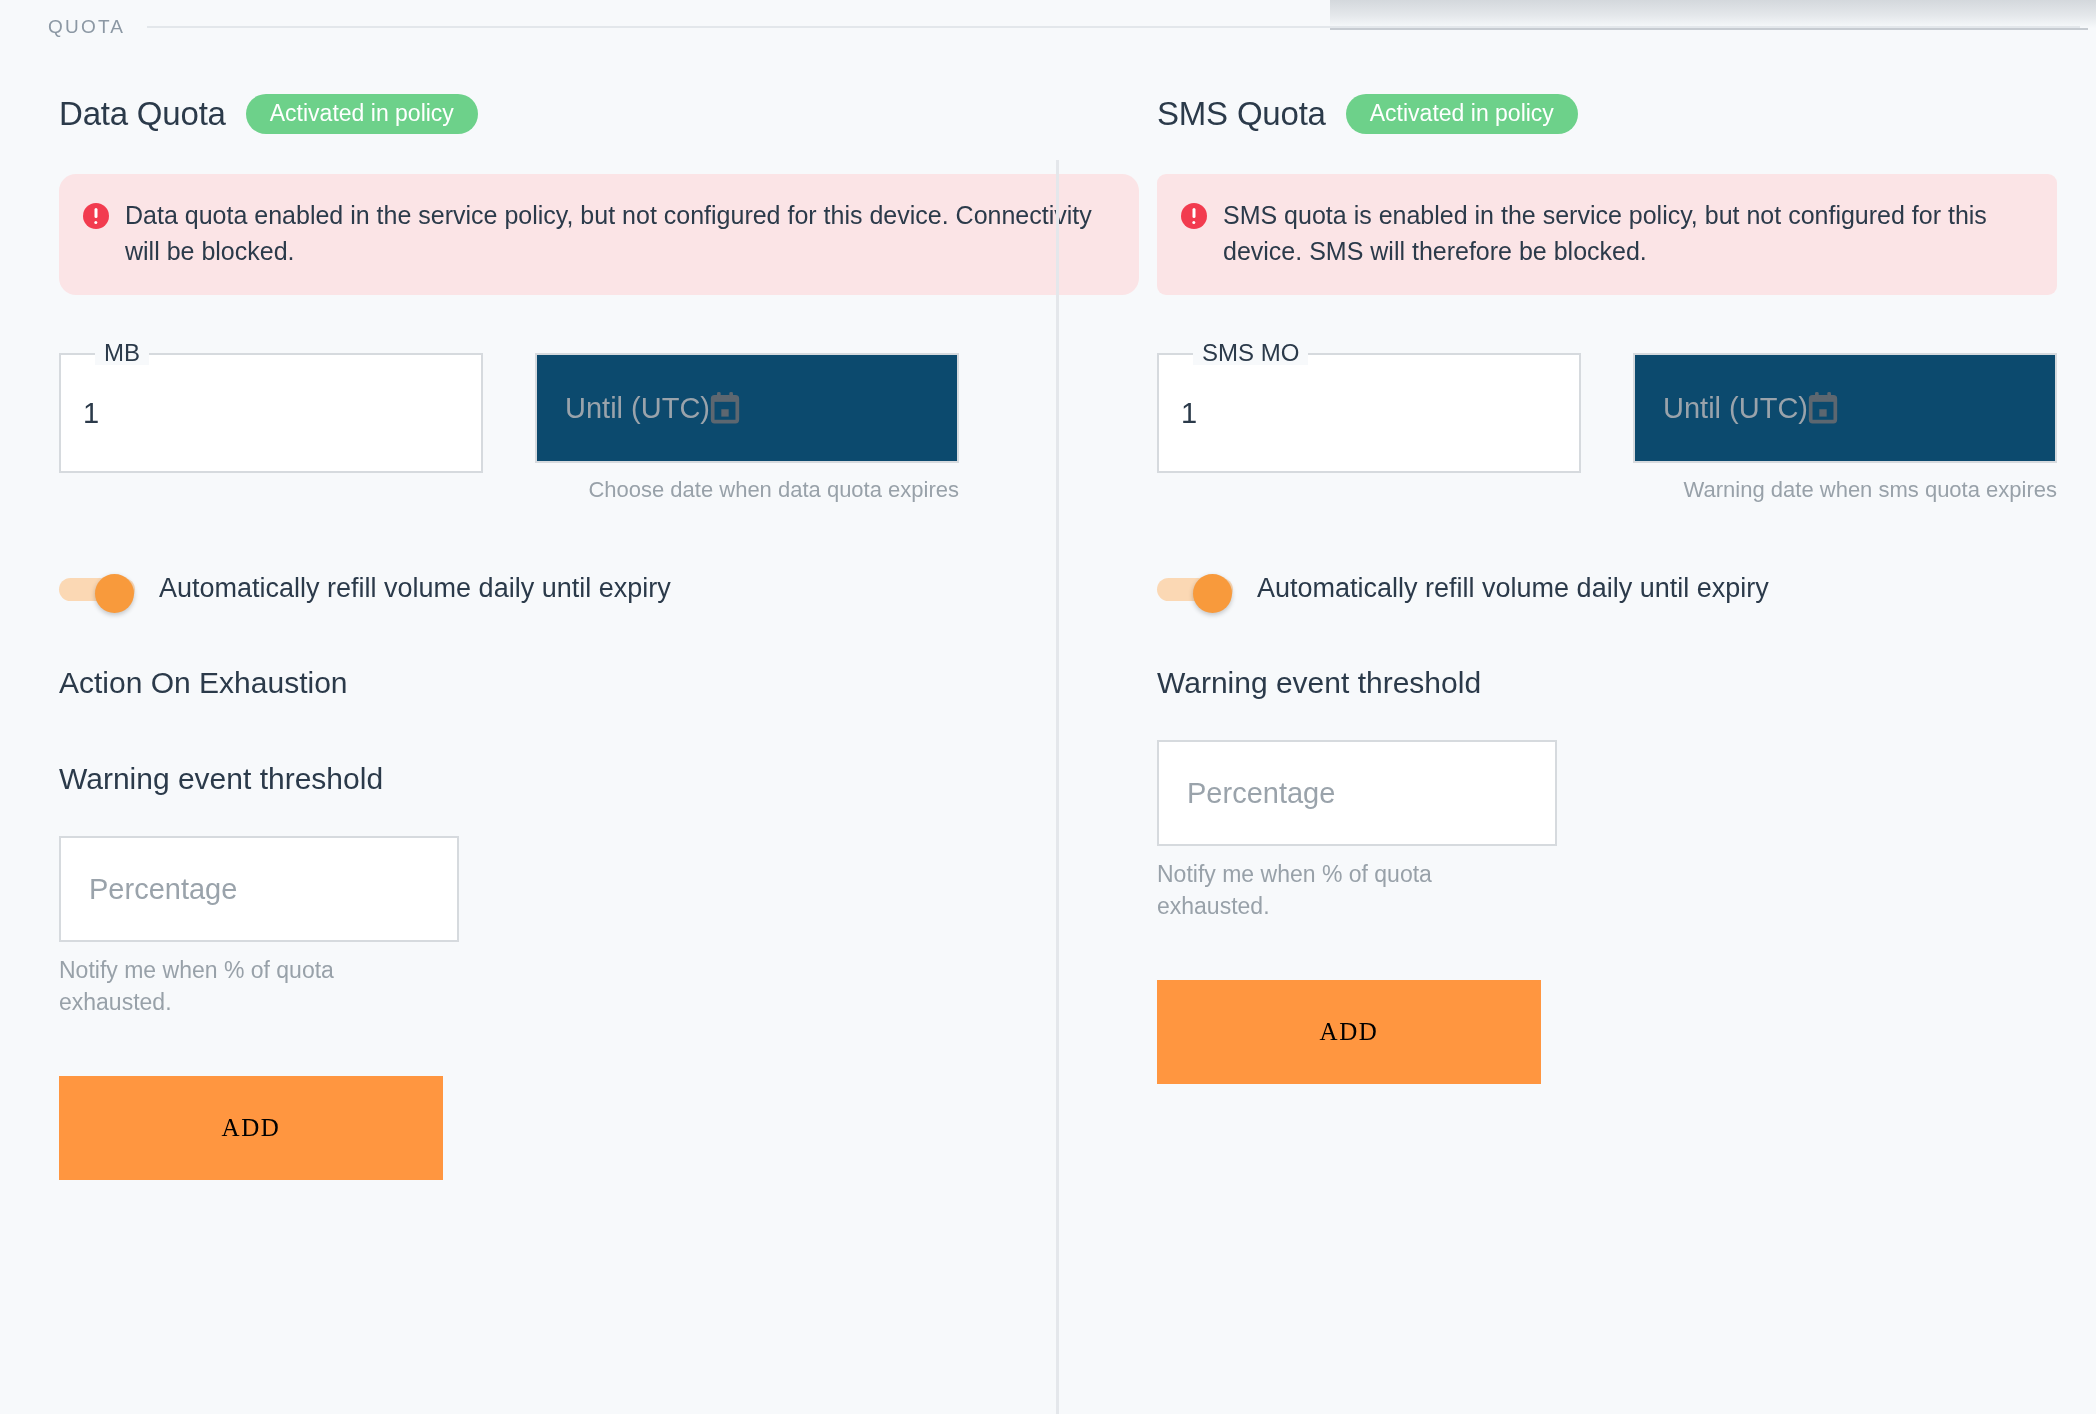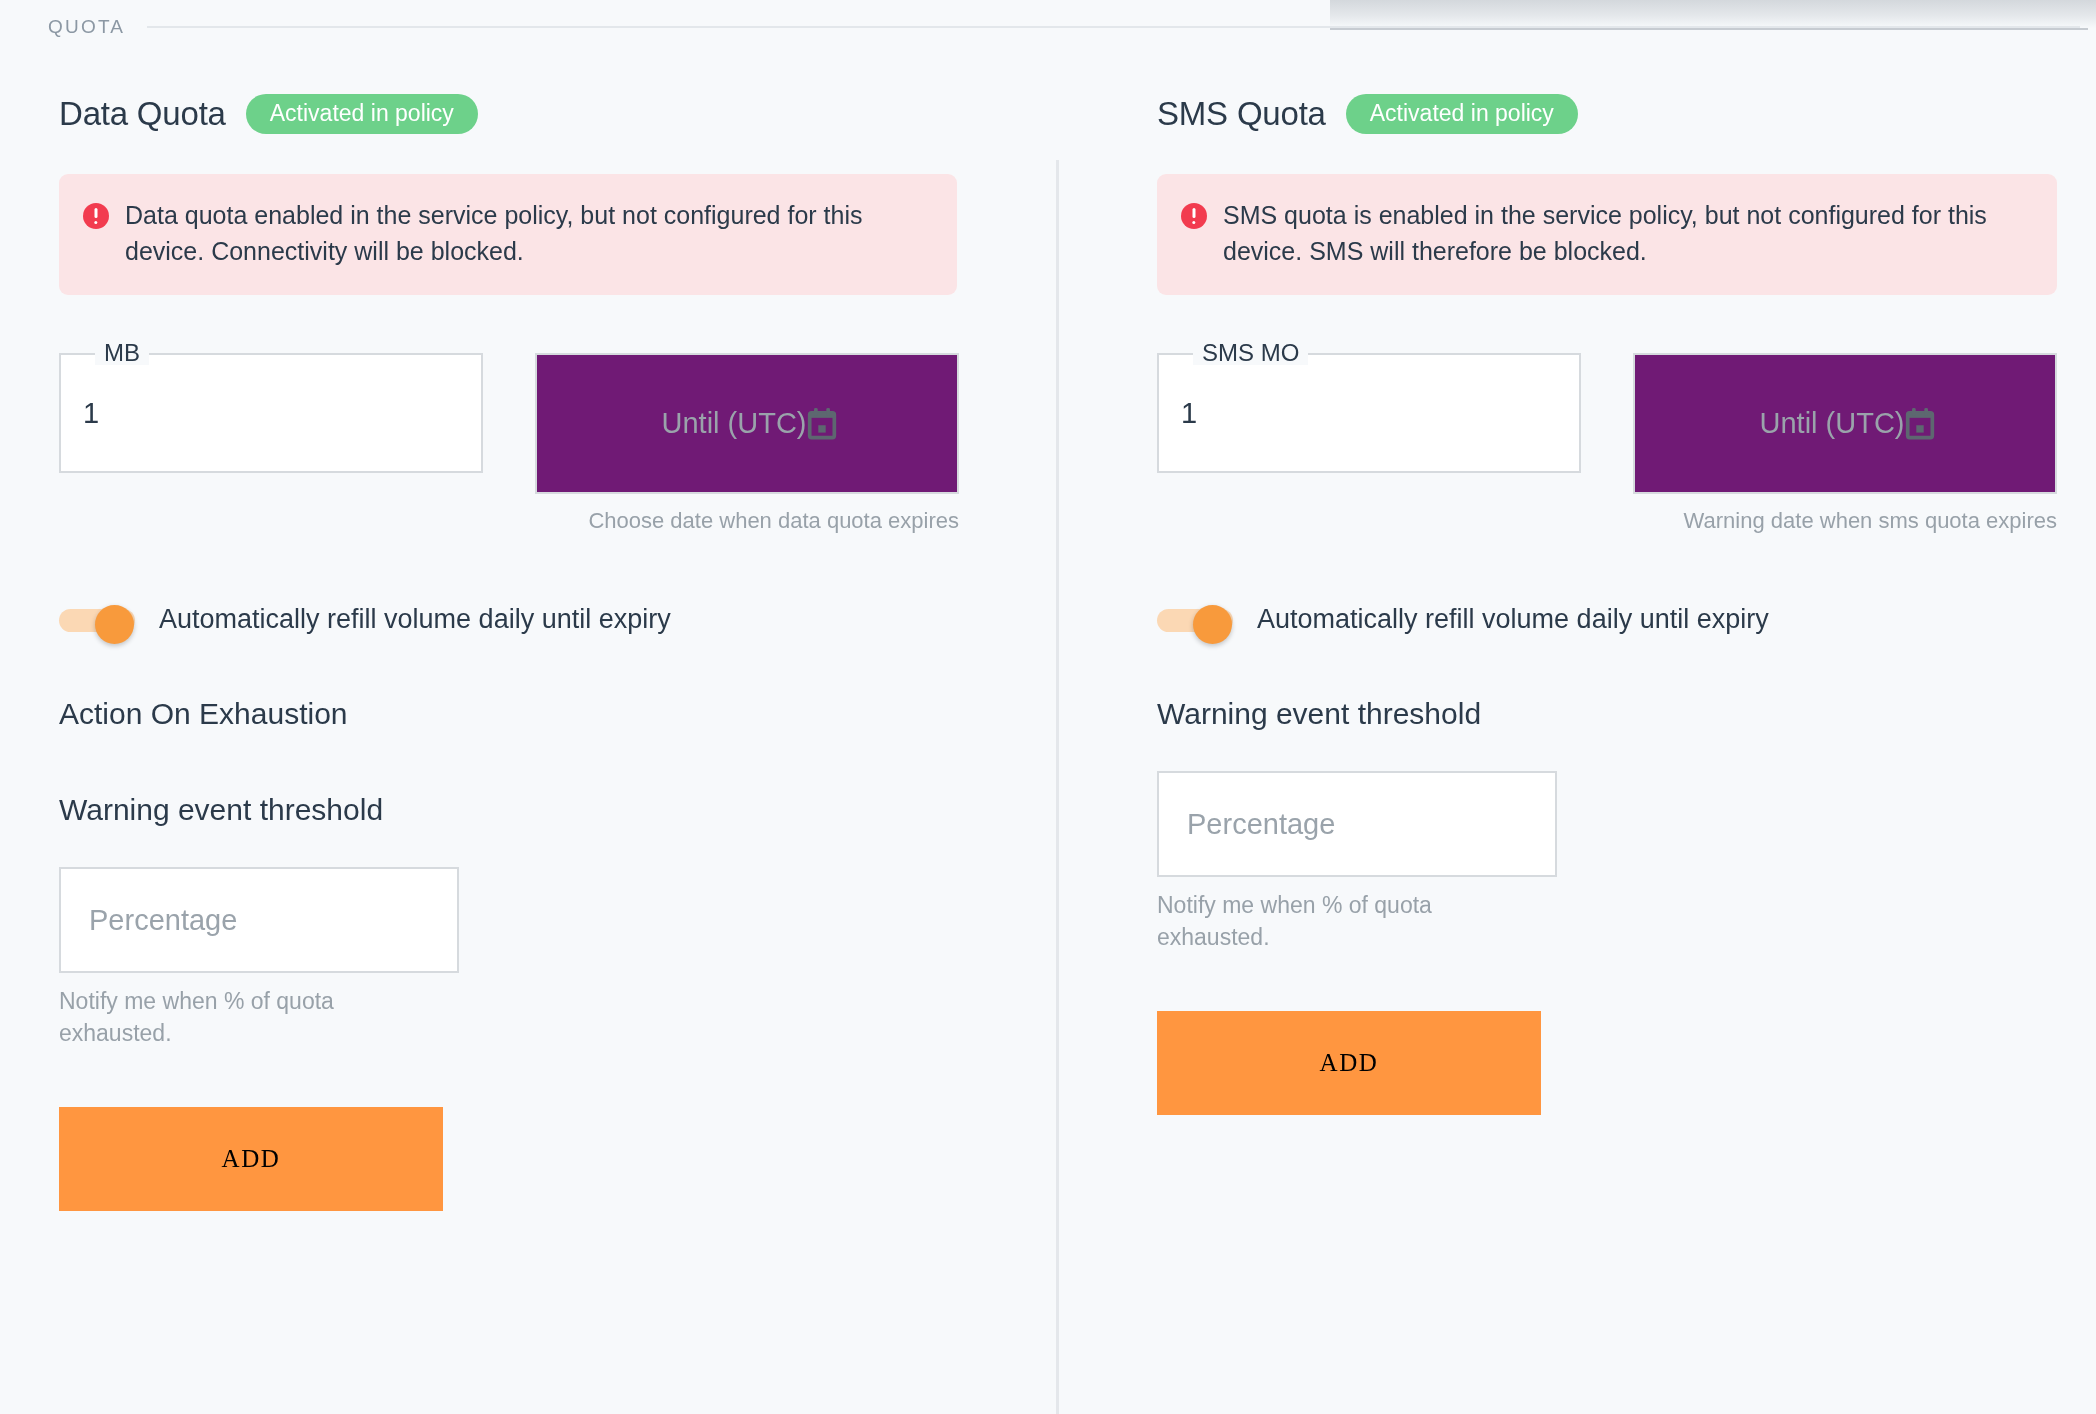--- a/index.html
+++ b/index.html
@@ -111,21 +111,21 @@
   
   .alert {
     background: #fbe4e6;
     border-radius: 9px;
     display: flex;
     align-items: flex-start;
     gap: 16px;
     padding: 24px 26px 26px 24px;
     box-sizing: border-box;
   }
-  .alert-left  { width: 898px; }
+  .alert-left  { width: 1080px; border-radius: 17px; }
   .alert-right { width: 900px; }
   .alert-icon {
     flex: none;
     width: 26px;
     height: 26px;
     border-radius: 50%;
     background: #f23b4f;
     position: relative;
     margin-top: 5px;
   }
@@ -191,26 +191,26 @@
   }
   .field-ph {
     font-size: 29px;
     color: #9aa3ab;
   }
 
   .date-field {
     position: relative;
     box-sizing: border-box;
     width: 424px;
-    height: 141px;
-    background: #701a75;
+    height: 110px;
+    background: #0c4a6e;
     border: 2px solid #d6dade;
     display: flex;
     align-items: center;
-    justify-content: center;
+    justify-content: flex-start;
     padding: 0 24px 0 28px;
   }
   .cal-icon { width: 30px; height: 32px; flex: none; }
   .helper {
     font-size: 22px;
     color: #98a1a9;
     margin-top: 14px;
     text-align: right;
     width: 424px;
   }

